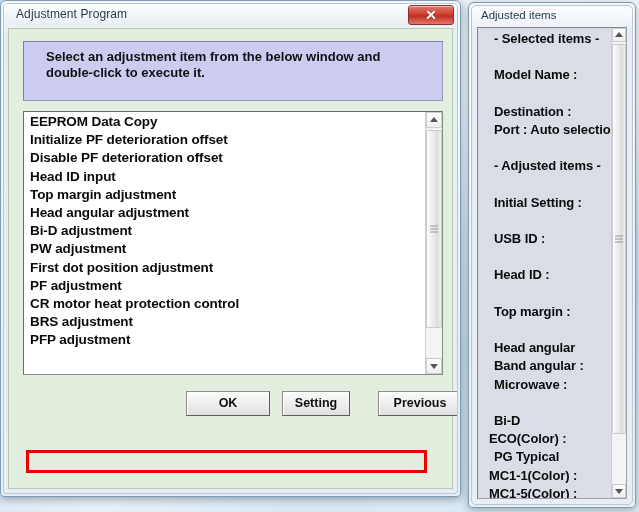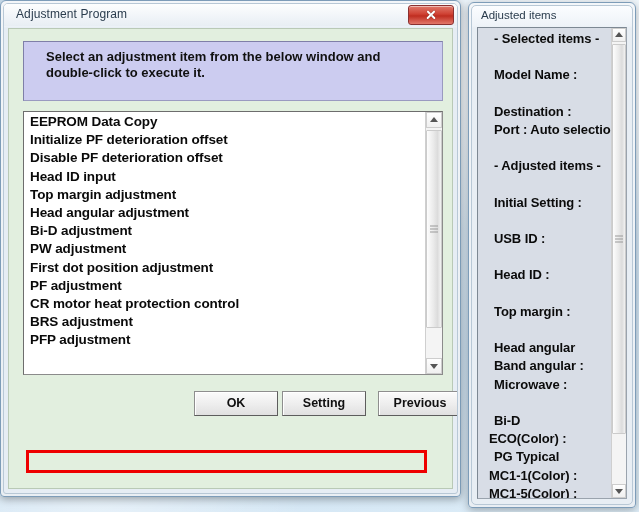--- a/index.html
+++ b/index.html
@@ -131,22 +131,22 @@
   .btn{
     position:absolute;top:0;height:25px;
     background:linear-gradient(#fbfbfb,#ededed 55%,#e0e0e0);
     border:1px solid #8e8e8e;
     border-right-color:#5d5d5d;border-bottom-color:#5d5d5d;
     box-shadow:inset 1px 1px 0 #ffffff;
     box-sizing:border-box;
     font-size:12.5px;font-weight:bold;color:#101010;
     text-align:center;line-height:23px;cursor:pointer;
   }
-  .btn.ok{left:177px;width:84px;margin-left:8px;}
-  .btn.setting{left:273px;width:84px;}
+  .btn.ok{left:177px;width:84px;}
+  .btn.setting{left:273px;width:68px;}
   .btn.previous{left:369px;width:84px;}
 
   
   .panel{
     position:absolute;left:468px;top:2px;width:168px;height:506px;
     background:linear-gradient(#f3f6f9,#e9eef3);
     border:1px solid #7d9cb8;border-radius:6px 6px 4px 4px;
     box-shadow:0 2px 8px rgba(0,0,0,.3);
     box-sizing:border-box;padding:2px;
   }

